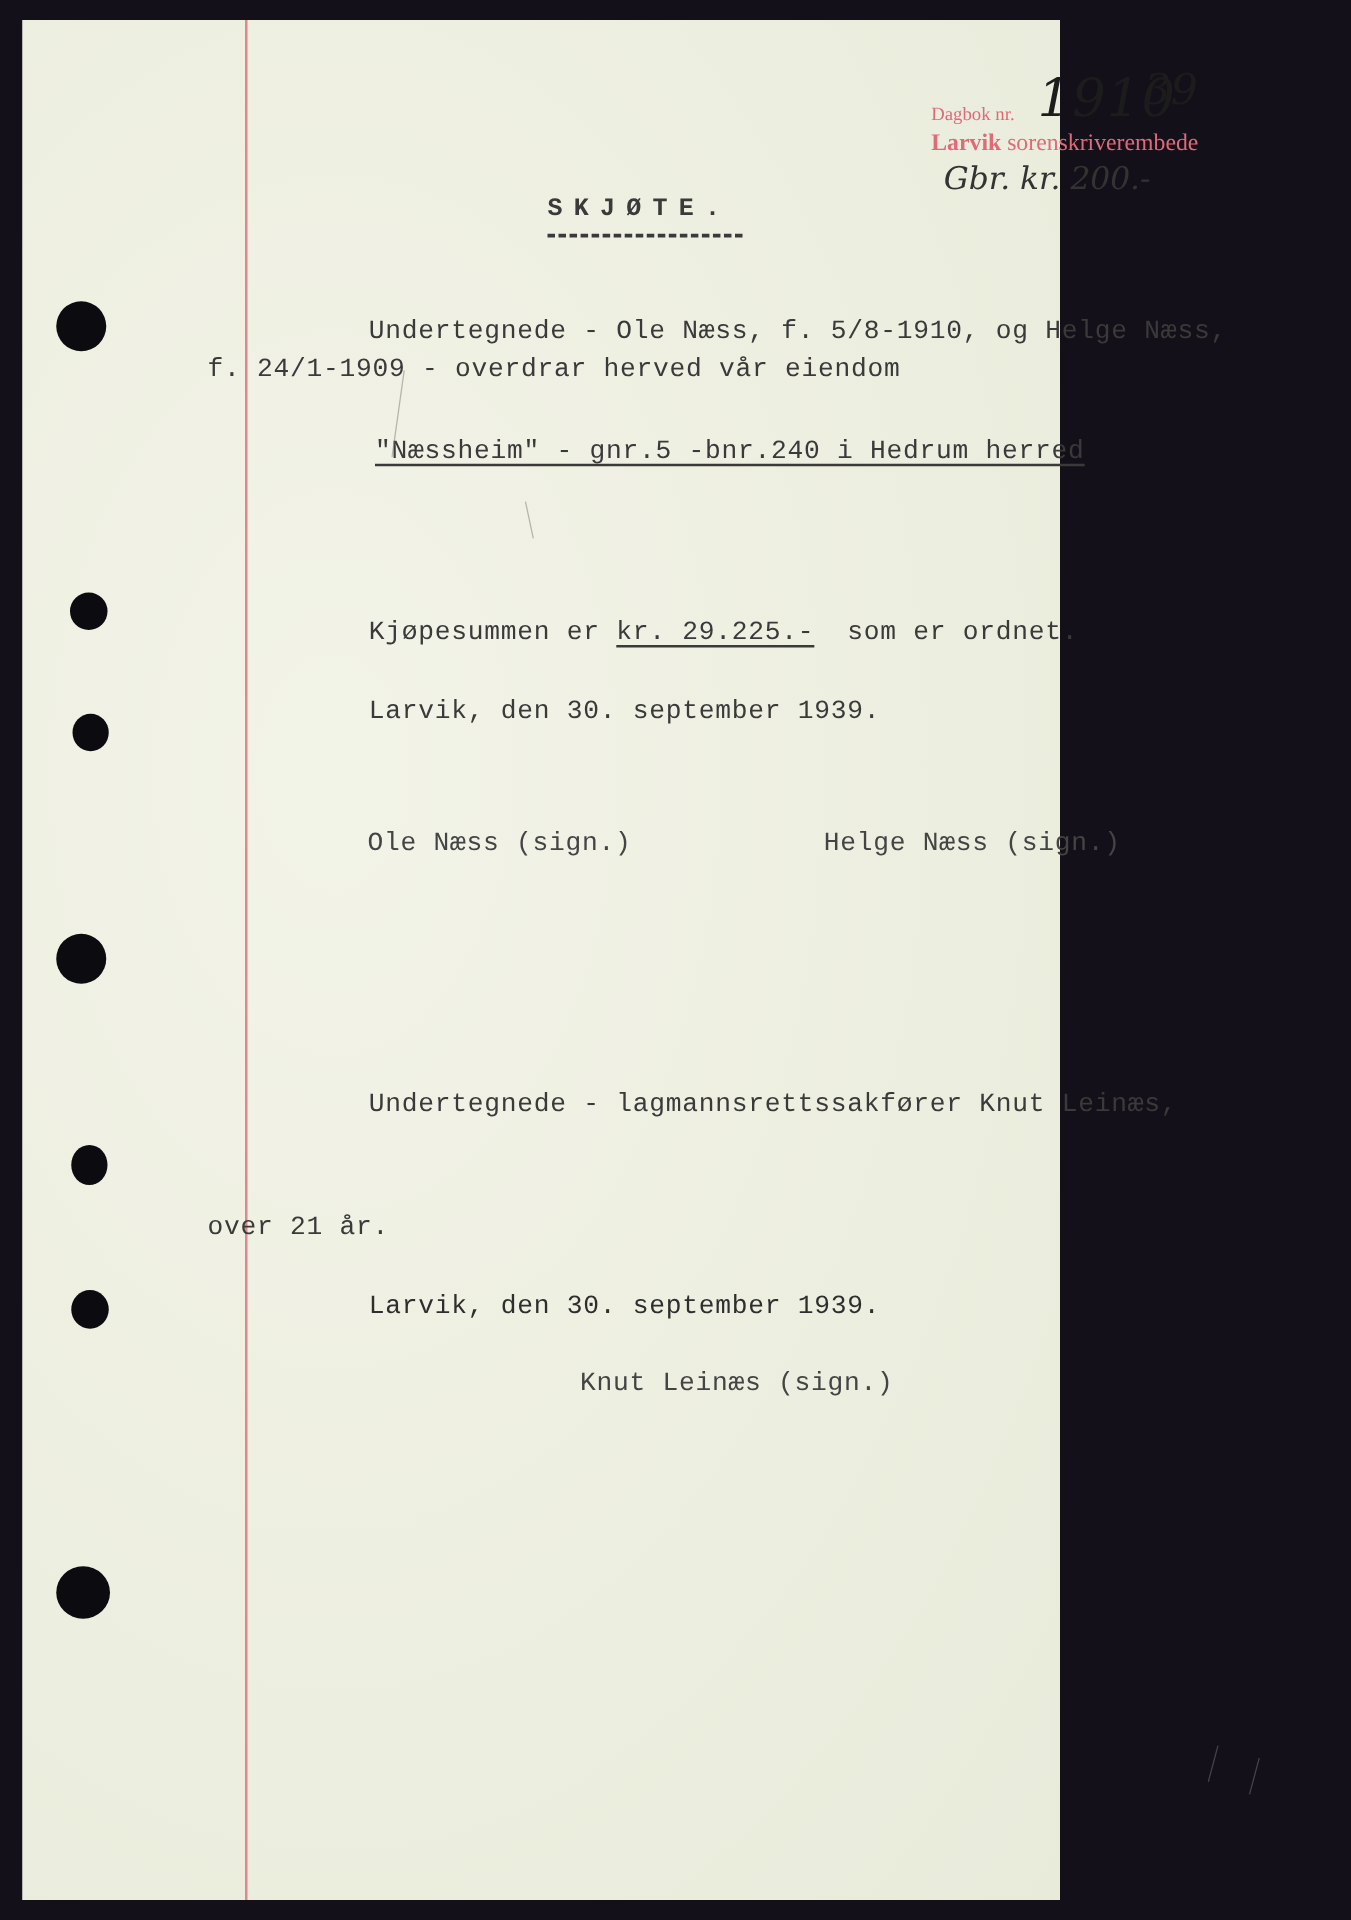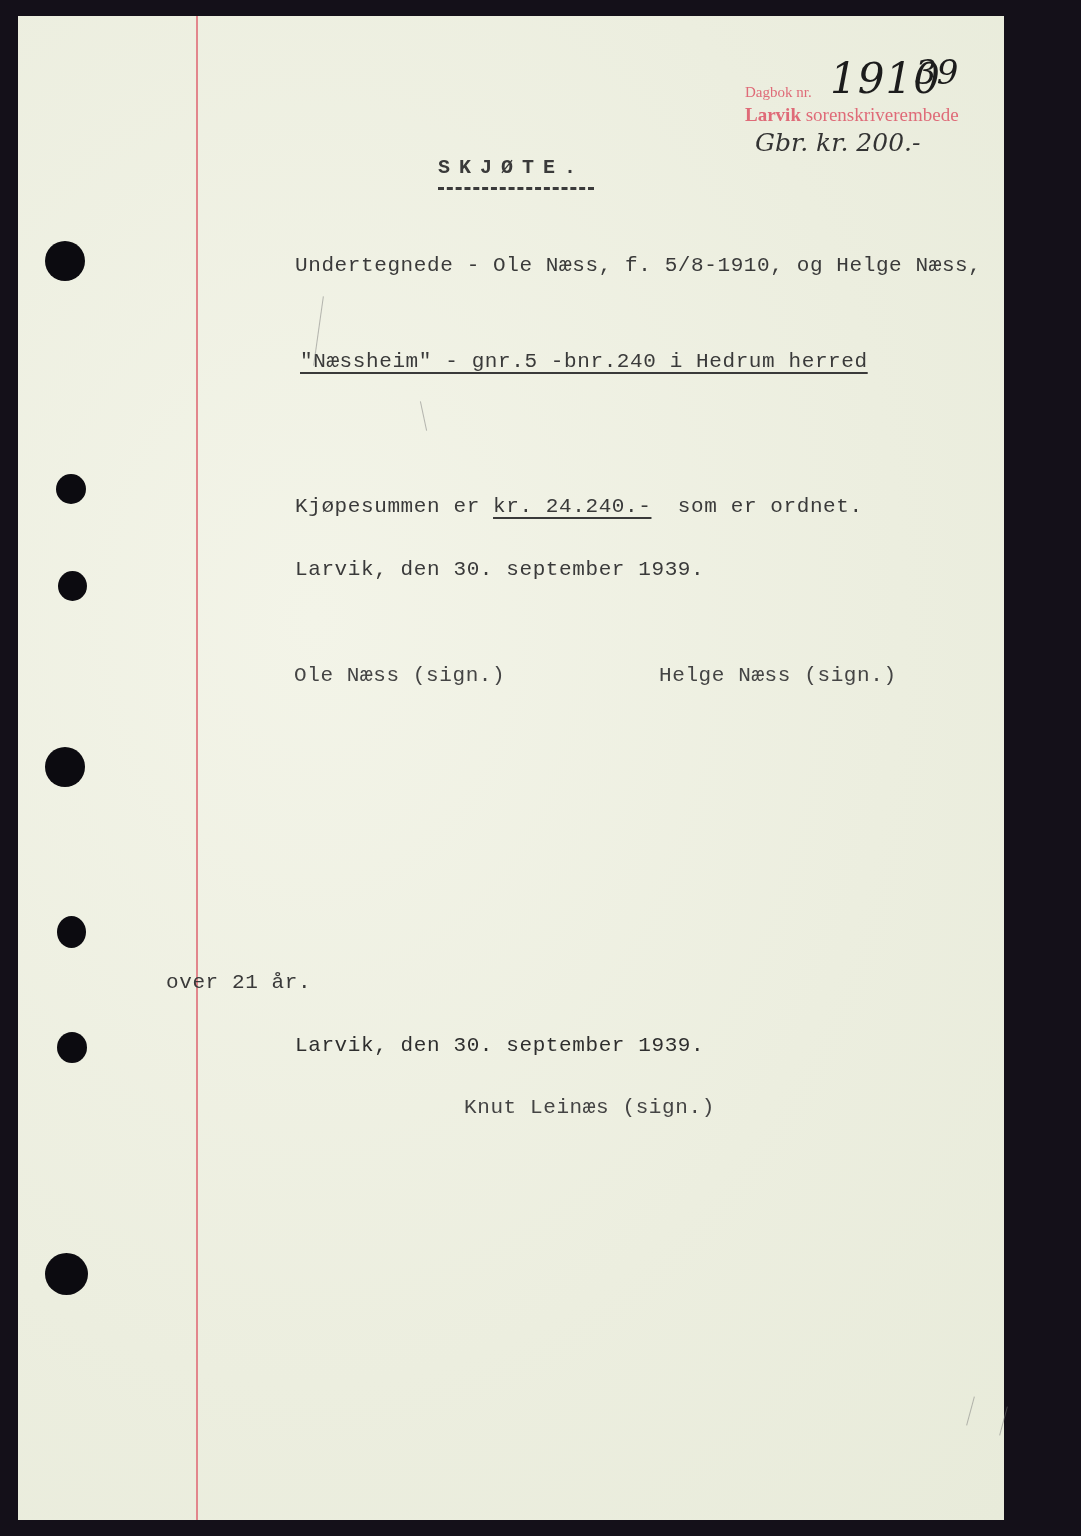--- a/index.html
+++ b/index.html
@@ -4,21 +4,21 @@
 <style>
   html, body { margin: 0; padding: 0; }
   body {
     width: 1081px; height: 1536px;
     background: #141019;
     position: relative; overflow: hidden;
     font-family: "Liberation Mono", "DejaVu Sans Mono", monospace;
   }
   .page {
     position: absolute; left: 18px; top: 16px;
-    width: 986px; height: 1504px;
+    width: 830px; height: 1504px;
     background: #eff1e3;
     background-image: radial-gradient(ellipse at 30% 40%, #f3f4e8 0%, #eceedf 60%, #e8ebda 100%);
   }
   .margin-line {
     position: absolute; left: 178px; top: 0; width: 2px; height: 100%;
     background: #e2868c;
   }
   .hole {
     position: absolute; background: #0c0b10; border-radius: 50%;
   }
@@ -63,31 +63,33 @@
     <span class="stamp-num">1910</span>
     <span class="stamp-year">39</span>
     <span class="stamp-line2"><b>Larvik</b><span> sorenskriverembede</span></span>
     <span class="stamp-fee">Gbr. kr. 200.-</span>
   </div>
 
   <div class="t title" style="left:420px;top:140px;">SKJØTE.</div>
   <div class="dashed" style="left:420px;top:171px;width:156px;"></div>
 
   <div class="t" style="left:277px;top:238px;text-align:center;">Undertegnede - Ole Næss, f. 5/8-1910, og Helge Næss,</div>
+  <div class="t" style="left:148px;top:269px;">f. 24/1-1909 - overdrar herved vår eiendom</div>
 
   <div class="t u" style="left:282px;top:334px;">"Næssheim" - gnr.5 -bnr.240 i Hedrum herred</div>
 
 
-  <div class="t" style="left:277px;top:479px;"><span>Kjøpesummen er </span><span class="u">kr. 24.240.-</span><span>  som er ordnet.</span></div>
+  <div class="t" style="left:277px;top:479px;"><span>Kjøpesummen er </span><span class="u">kr. 29.225.-</span><span>  som er ordnet.</span></div>
 
   <div class="t" style="left:277px;top:542px;">Larvik, den 30. september 1939.</div>
 
   <div class="t" style="left:276px;top:648px;font-weight:normal;color:#444;">Ole Næss (sign.)</div>
   <div class="t" style="left:641px;top:648px;font-weight:normal;color:#444;text-align:center;">Helge Næss (sign.)</div>
 
+  <div class="t" style="left:277px;top:857px;">Undertegnede - lagmannsrettssakfører Knut Leinæs,</div>
   <div class="t" style="left:148px;top:955px;">over 21 år.</div>
 
   <div class="t bold" style="left:277px;top:1018px;font-weight:normal;">Larvik, den 30. september 1939.</div>
 
   <div class="t" style="left:446px;top:1080px;color:#444;">Knut Leinæs (sign.)</div>
 
   <div class="pencil" style="left:300px;top:280px;height:70px;transform:rotate(8deg);"></div>
   <div class="pencil" style="left:405px;top:385px;height:30px;transform:rotate(-12deg);"></div>
   <div class="pencil" style="left:952px;top:1380px;height:30px;transform:rotate(15deg);"></div>
   <div class="pencil" style="left:985px;top:1390px;height:30px;transform:rotate(15deg);"></div>

